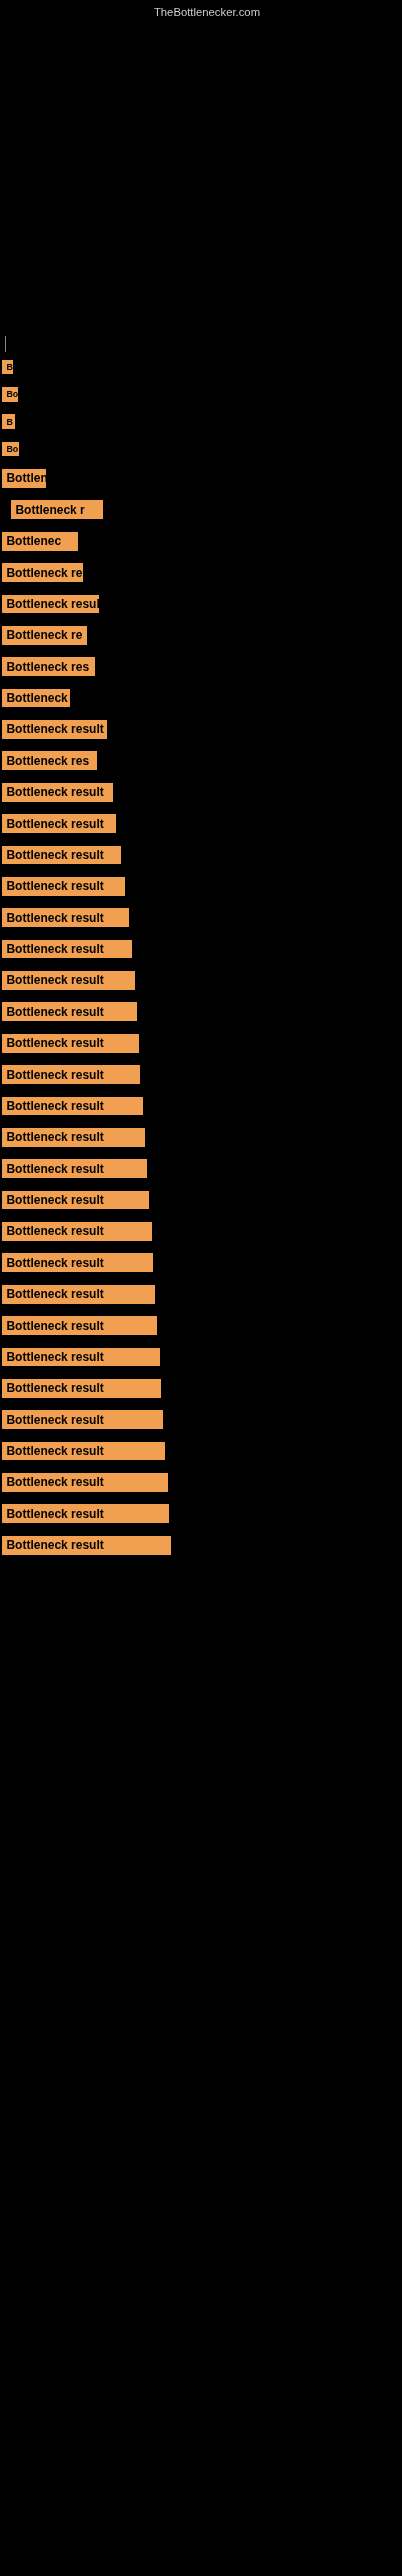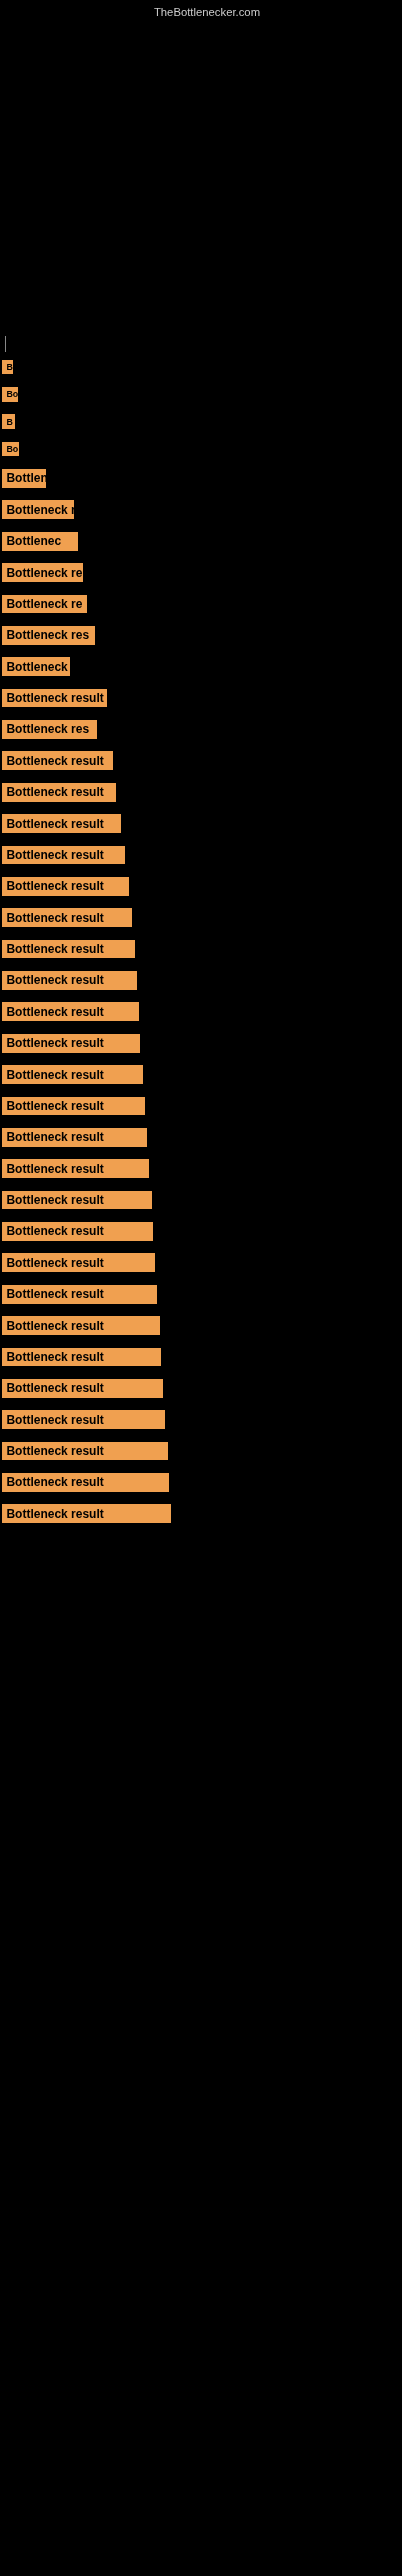--- a/index.html
+++ b/index.html
@@ -73,27 +73,30 @@
     <div class="bar-row">
       <div class="bottleneck-bar" style="width:13px; font-size:8.9px;">B</div>
     </div>
     <div class="bar-row">
       <div class="bottleneck-bar" style="width:17.7px; font-size:8.9px;">Bo</div>
     </div>
     <div class="bar-row">
       <div class="bottleneck-bar" style="width:44px;">Bottlen</div>
     </div>
     <div class="bar-row">
-      <div class="bottleneck-bar" style="width:72px;">Bottleneck r</div>
+      <div class="bottleneck-bar" style="width:92px;margin-left:9px;">Bottleneck r</div>
     </div>
     <div class="bar-row">
       <div class="bottleneck-bar" style="width:76px;">Bottlenec</div>
     </div>
     <div class="bar-row">
       <div class="bottleneck-bar" style="width:81px;">Bottleneck re</div>
+    </div>
+    <div class="bar-row">
+      <div class="bottleneck-bar" style="width:97px;">Bottleneck resul</div>
     </div>
     <div class="bar-row">
       <div class="bottleneck-bar" style="width:85px;">Bottleneck re</div>
     </div>
     <div class="bar-row">
       <div class="bottleneck-bar" style="width:93px;">Bottleneck res</div>
     </div>
     <div class="bar-row">
       <div class="bottleneck-bar" style="width:68px;text-align:right;">Bottleneck</div>
     </div>

